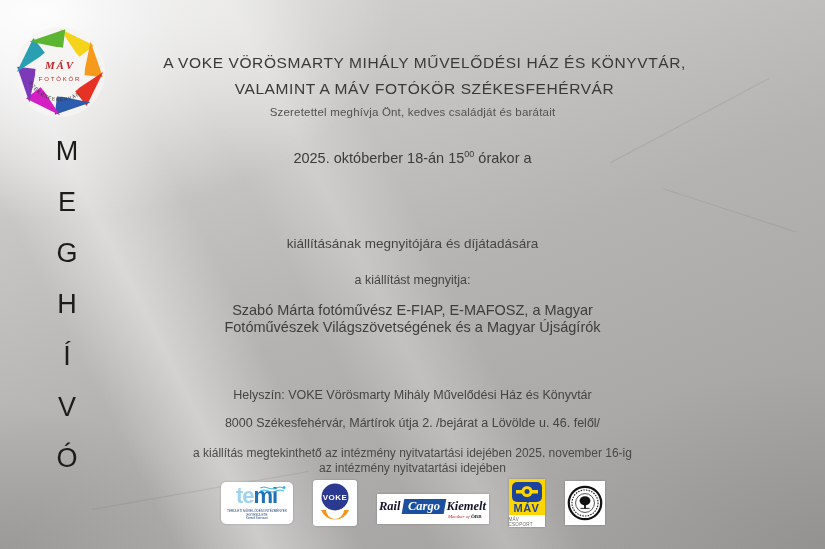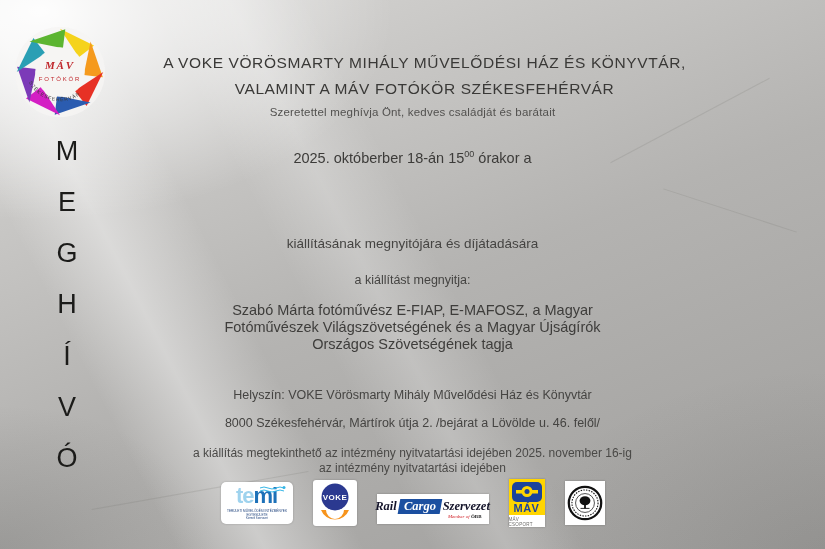--- a/index.html
+++ b/index.html
@@ -135,21 +135,20 @@
   <div class="line dateline"><span>2025. októberber 18-án 15</span><sup>00</sup><span> órakor a</span></div>
 
 
   <div class="line evsub">kiállításának megnyitójára és díjátadására</div>
 
   <div class="line openlab">a kiállítást megnyitja:</div>
 
   <div class="line openblock">
     <div>Szabó Márta fotóművész E-FIAP, E-MAFOSZ, a Magyar</div>
     <div>Fotóművészek Világszövetségének és a Magyar Újságírók</div>
-    <div>Országos Szövetségének tagja</div>
   </div>
 
   <div class="line loc">Helyszín: VOKE Vörösmarty Mihály Művelődési Ház és Könyvtár</div>
 
   <div class="line addr">8000 Székesfehérvár, Mártírok útja 2. /bejárat a Lövölde u. 46. felől/</div>
 
   <div class="line view">
     <div>a kiállítás megtekinthető az intézmény nyitvatartási idejében 2025. november 16-ig</div>
     <div>az intézmény nyitvatartási idejében</div>
   </div>
@@ -174,21 +173,21 @@
         <path d="M8,22 A15,15 0 0 0 36,22 L31,22 A9,9 0 0 1 13,22 Z" fill="#f7941d" transform="translate(0,8)"></path>
         <circle cx="22" cy="17" r="13.5" fill="#2b3990"></circle>
         <text x="22" y="20" text-anchor="middle" font-size="8" font-weight="bold" fill="#ffffff" letter-spacing="0.5">VOKE</text>
       </svg>
     </div>
 
     <div class="spbox rch">
       <div class="rch-row">
         <span>Rail</span>
         <span class="rch-cargo"><span>Cargo</span></span>
-        <span>Szervezet</span>
+        <span>Kiemelt</span>
       </div>
       <div class="rch-member"><span class="mo">Member of</span> <span class="obb">ÖBB</span></div>
     </div>
 
     <div class="mav spbox">
       <div class="mav-sq">
         <svg width="30" height="20" viewBox="0 0 30 20" style="margin-top:3px">
           <rect x="0" y="0" width="30" height="20" rx="5" fill="#1c449c"></rect>
           <rect x="4" y="8" width="22" height="3.5" fill="#ffd500"></rect>
           <circle cx="15" cy="9.5" r="5.5" fill="#ffd500"></circle>

